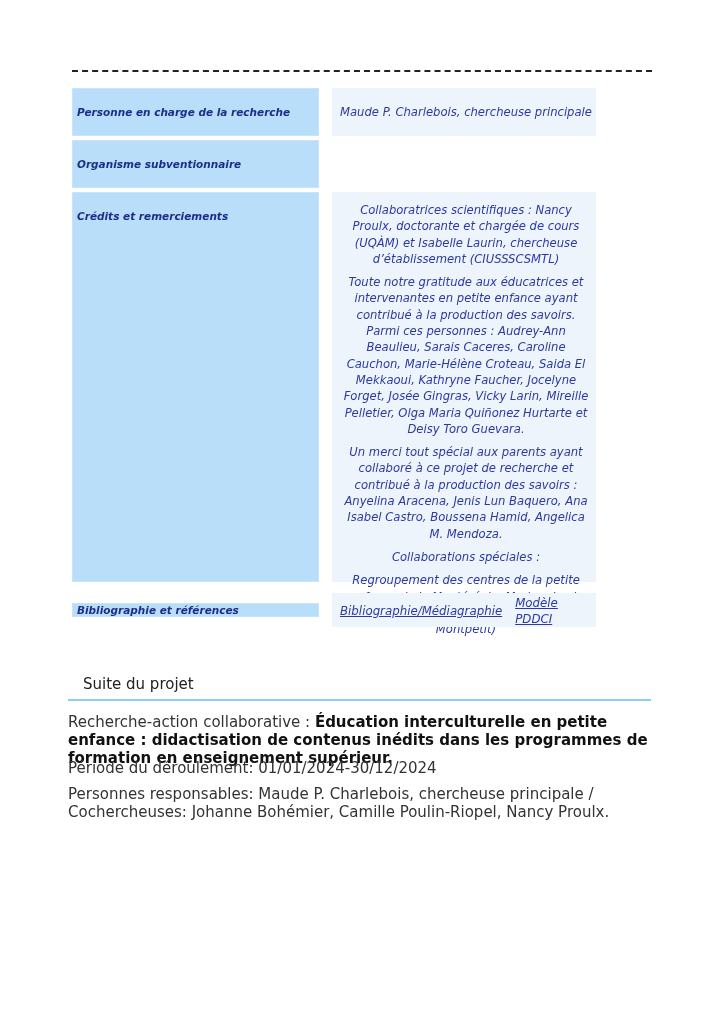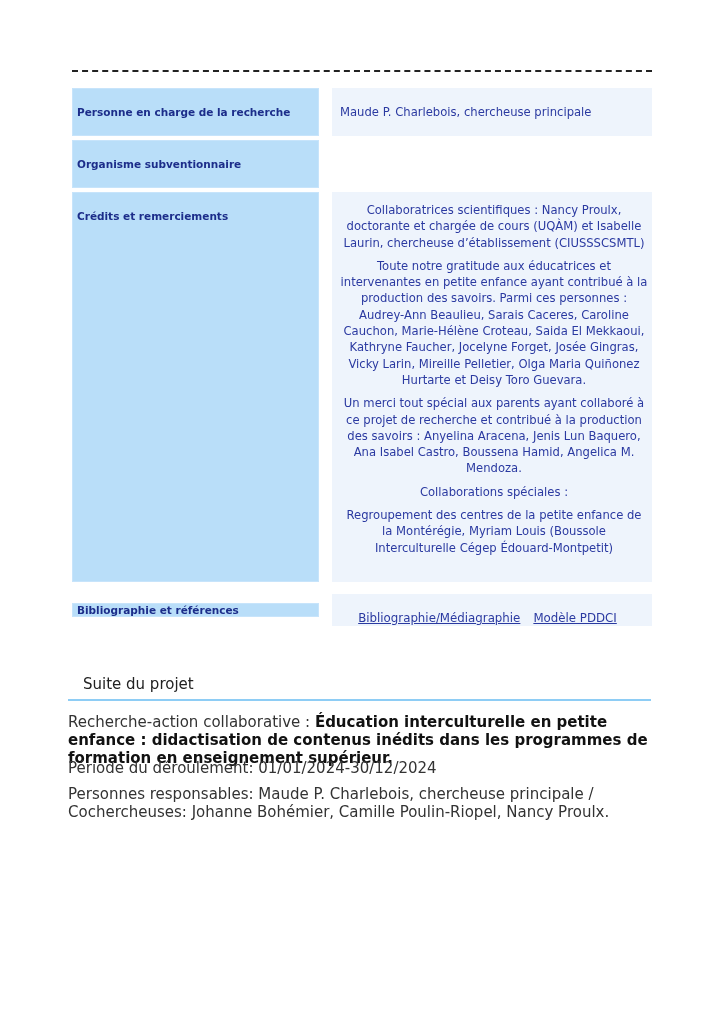--- a/index.html
+++ b/index.html
@@ -4,41 +4,41 @@
 <style>
   * { box-sizing: border-box; margin: 0; padding: 0; }
   html, body { width: 724px; height: 1024px; background: #ffffff; overflow: hidden; }
   body { position: relative; font-family: "DejaVu Sans", sans-serif; }
 
   .dash-rule {
     position: absolute; left: 72px; top: 70px; width: 580px; height: 0;
     border-top: 2px dashed #222;
   }
 
-  .info-table { position: absolute; left: 72px; top: 88px; width: 580px; }
+  .info-table { position: absolute; left: 72px; top: 88px; width: 524px; font-style: italic; }
   .row { display: flex; margin-bottom: 4px; }
   .cell-label {
     width: 247px; background: #b9def9; color: #1c2d8a;
     font-size: 10.5px; font-weight: bold; padding: 0 4px;
     display: flex; align-items: center; border: 1px solid #c7e4fb;
   }
   .cell-label.top { align-items: flex-start; padding-top: 17px; }
   .cell-value {
     margin-left: 13px; flex: 1; background: #eef4fc; color: #2b3aa1;
     font-size: 11.6px; line-height: 16.3px; padding: 0 4px 0 8px;
     display: flex; flex-direction: column; justify-content: center;
   }
   .cell-value.top { justify-content: flex-start; padding-top: 10px; }
   .cell-value.bold { font-weight: bold; color: #1c2d8a; font-size: 11.8px; }
   .cell-value p { margin-bottom: 7px; text-align: center; }
   .r1 { height: 48px; }
   .r2 { height: 48px; }
   .r3 { height: 390px; }
   .r4 { height: 48px; align-items: center; }
-  .links { flex-direction: row !important; align-items: center; padding-top: 16px; }
+  .links { flex-direction: row !important; align-items: center; padding-top: 2px; }
   .links a { color: #2b3aa1; text-decoration: underline; margin-right: 13px; font-size: 11.8px; cursor: pointer; }
 
   .section-title {
     position: absolute; left: 83px; top: 675px; font-size: 15px; color: #222;
     font-family: "DejaVu Sans", sans-serif;
   }
   .section-rule { position: absolute; left: 68px; top: 699px; width: 583px; height: 2px; background: #8ecdf5; }
 
   .body-text { position: absolute; left: 68px; width: 590px; color: #333; font-size: 15px; line-height: 18px; }
   .body-text b { color: #111; }

